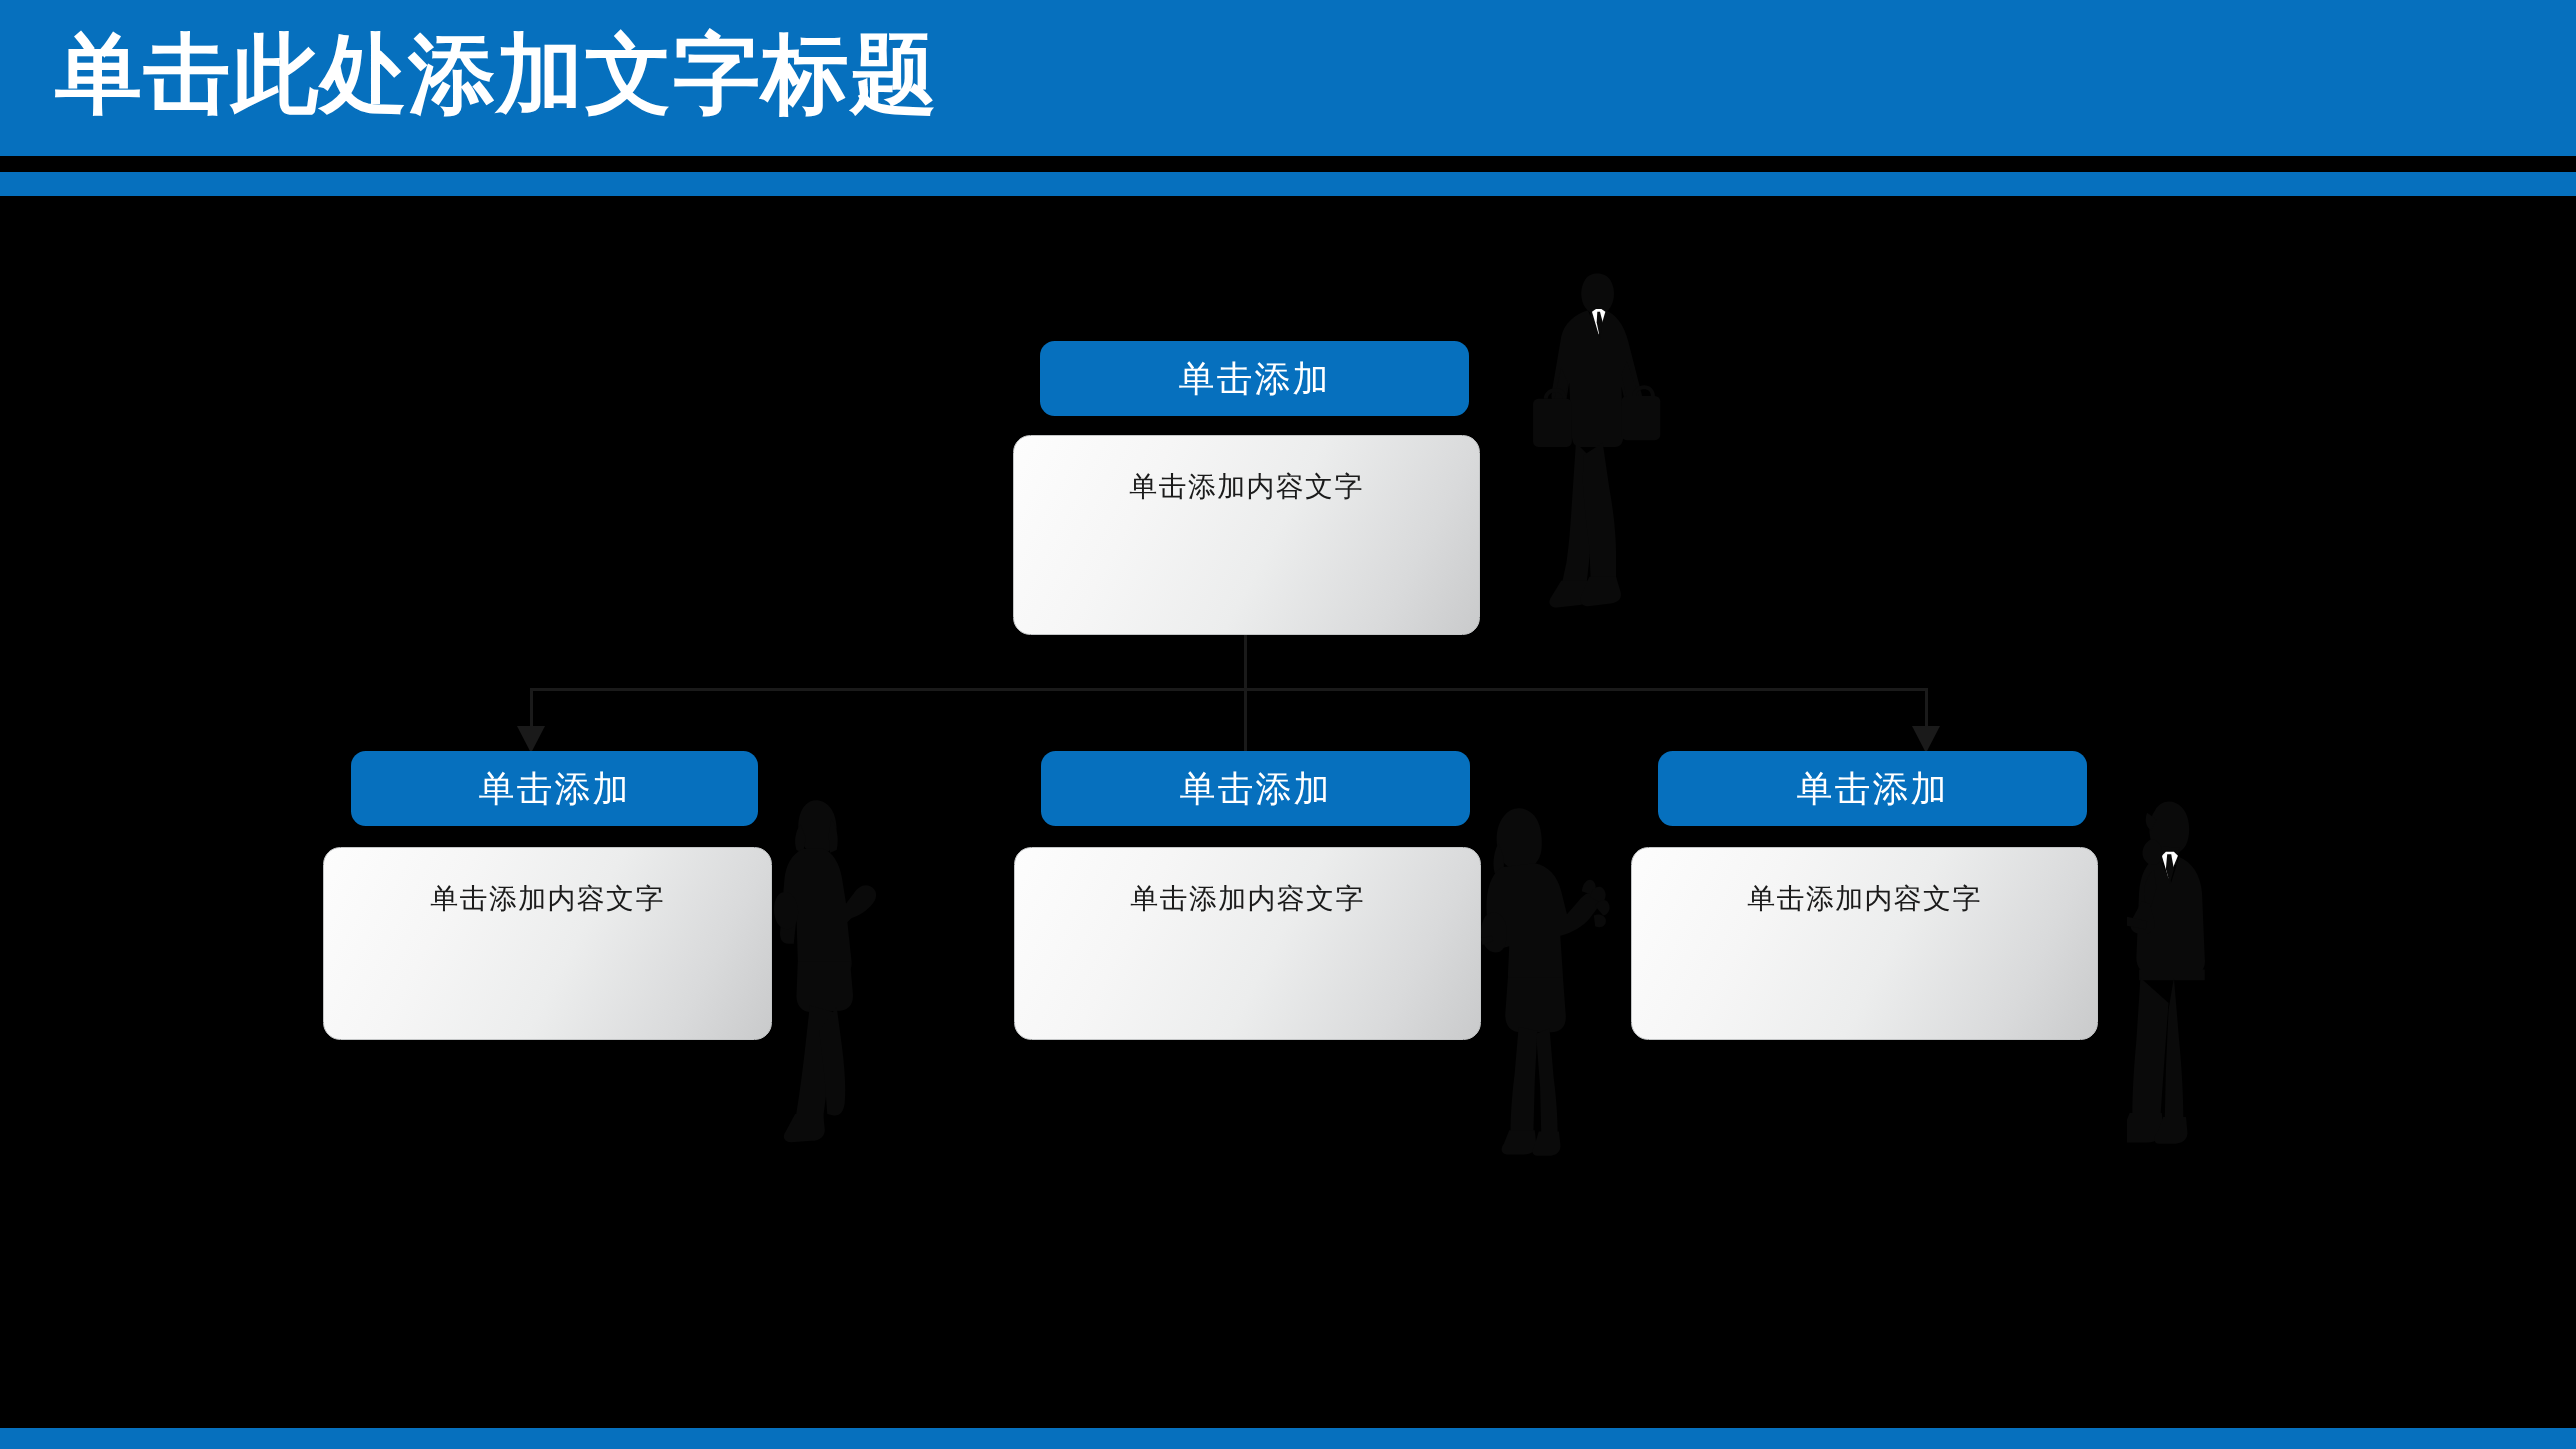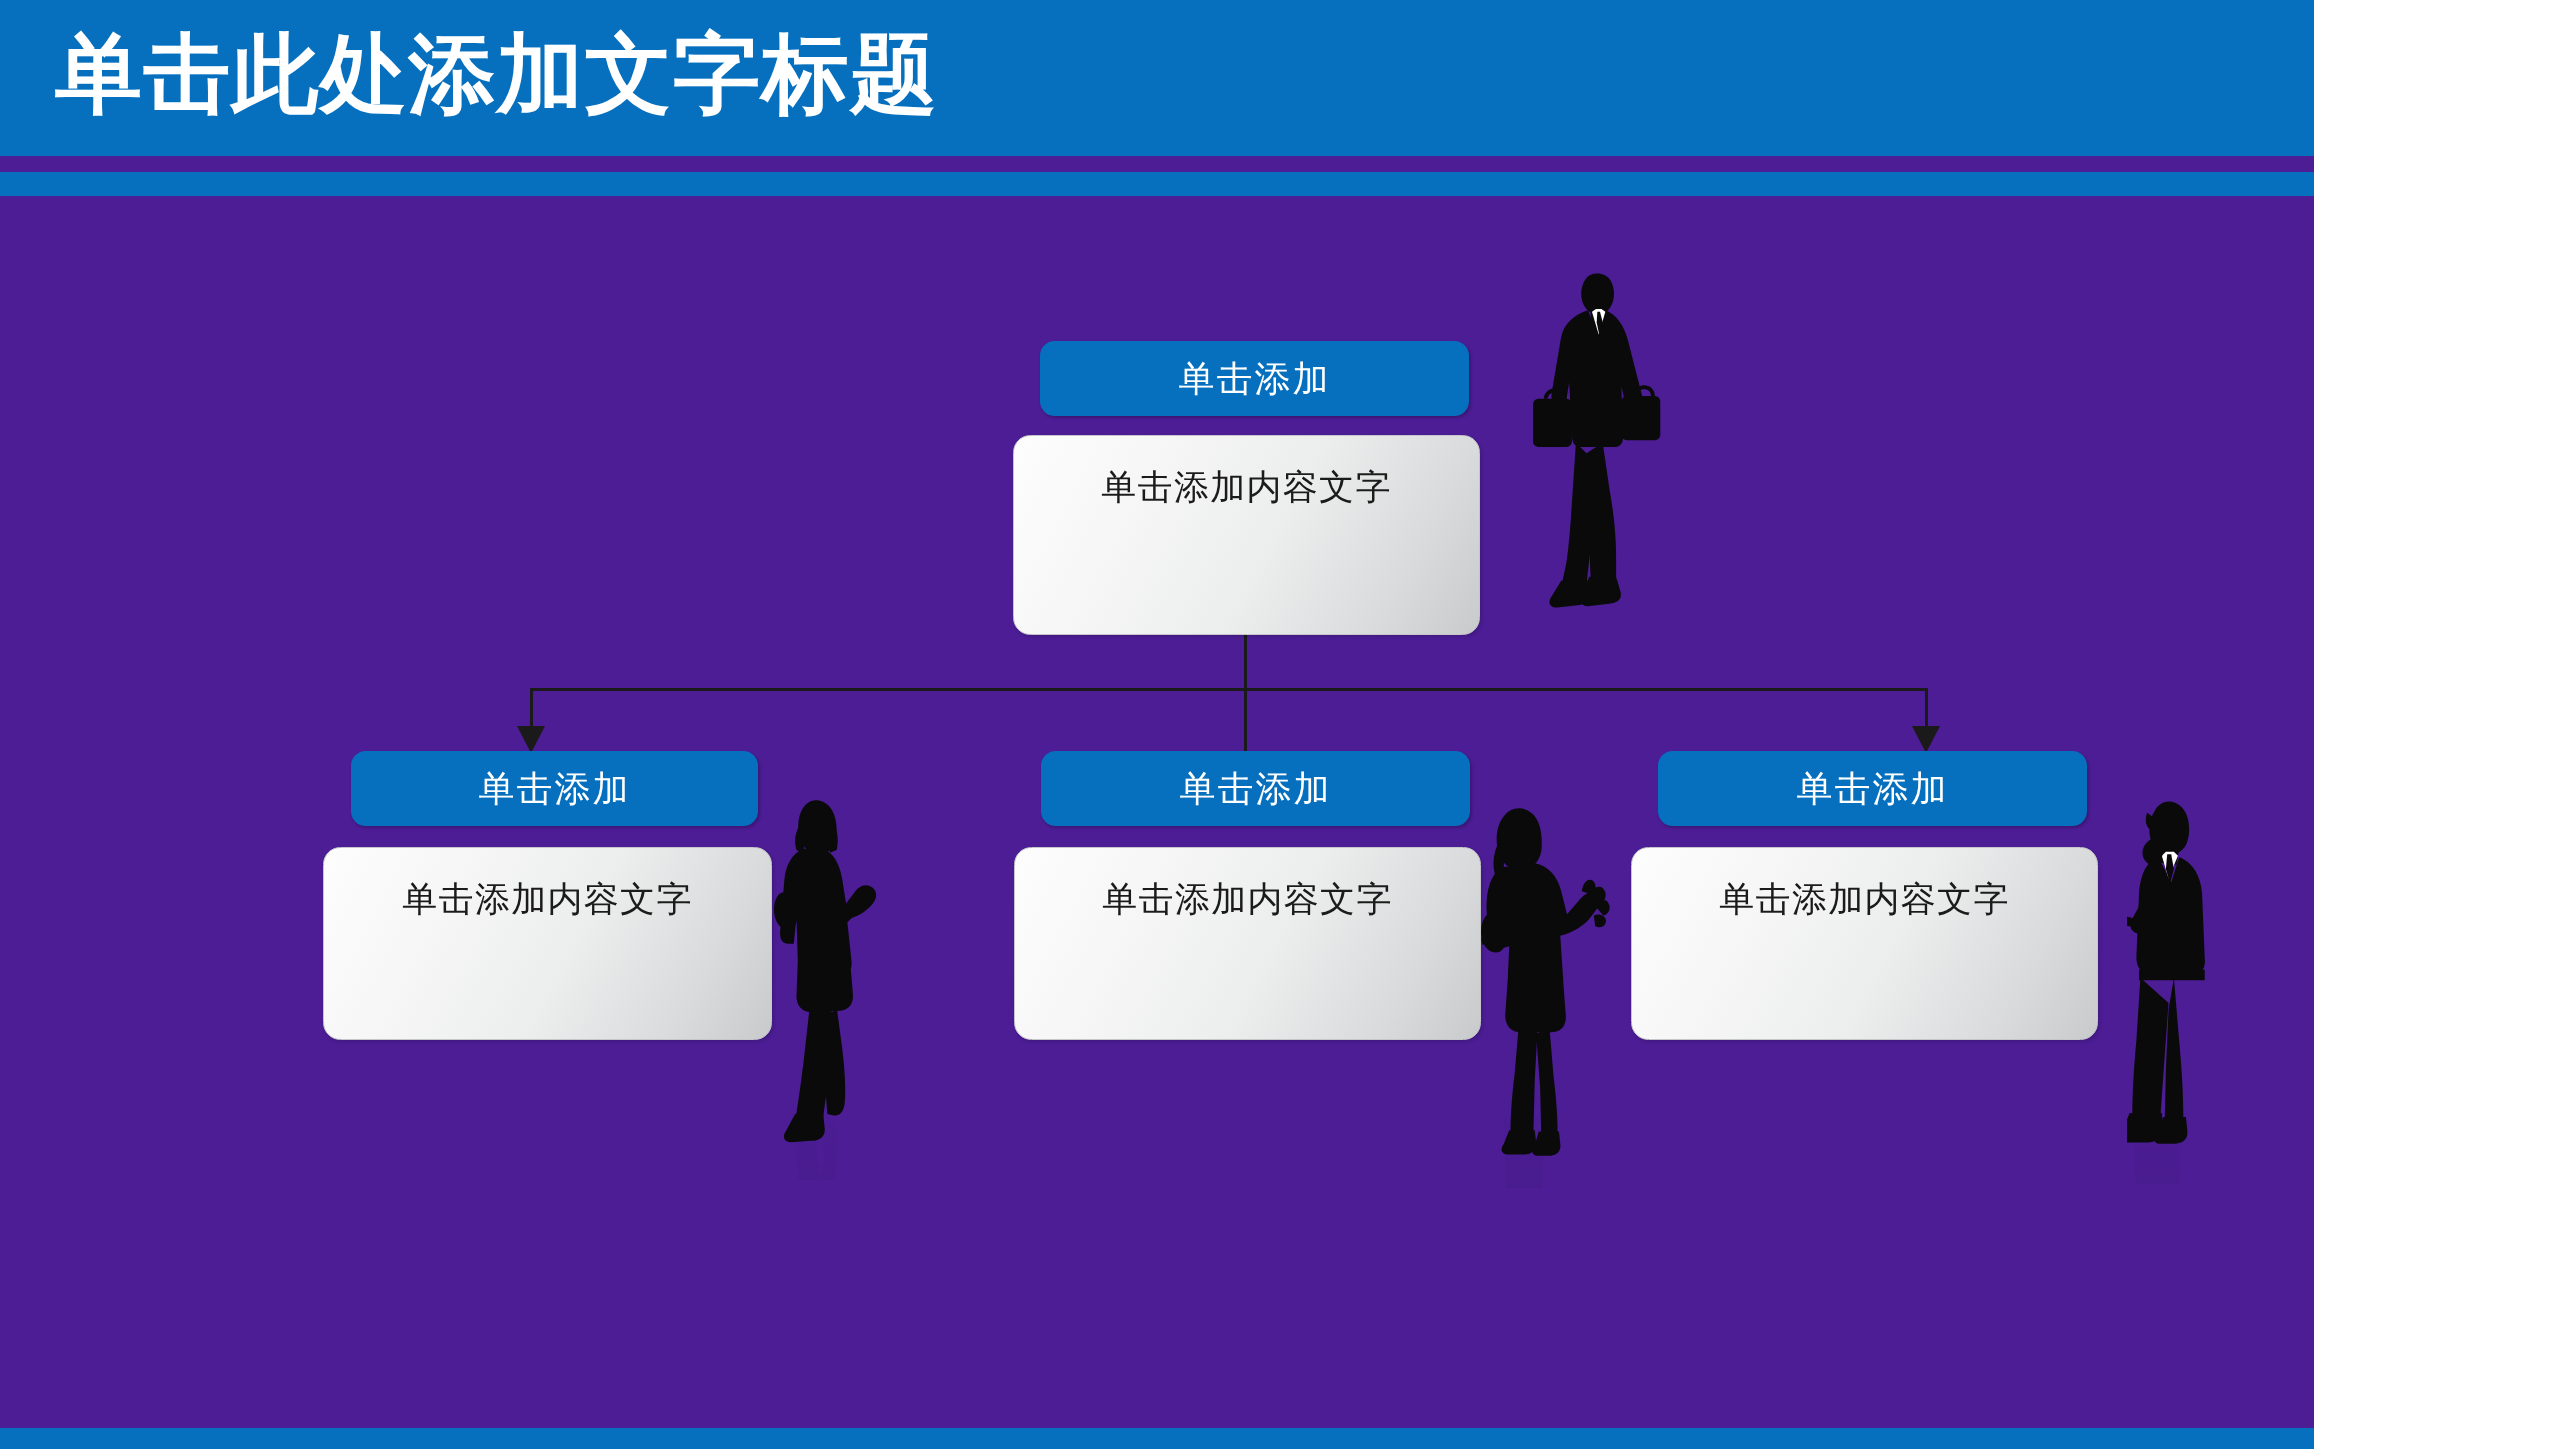--- a/index.html
+++ b/index.html
@@ -11,23 +11,23 @@
     width: 2576px;
     height: 1449px;
     position: relative;
     overflow: hidden;
     font-family: "Liberation Sans", "DejaVu Sans", sans-serif;
   }
 
   #slide {
     position: absolute;
     left: 0; top: 0;
-    width: 2314px;
+    width: 2576px;
     height: 1449px;
-    background: #4c1d95;
+    background: #000000;
     overflow: hidden;
     text-decoration: underline;
   }
 
   
   .header-band {
     position: absolute;
     left: 0; top: 0;
     width: 2576px;
     height: 156px;
@@ -94,21 +94,21 @@
     box-shadow: 1.3px 2px 3.4px rgba(0,0,0,0.13);
     box-sizing: border-box;
   }
   .node-body-label {
     position: absolute;
     left: 0;
     right: 0;
     top: 32px;
     text-align: center;
     color: #1b1b1b;
-    font-size: 35px;
+    font-size: 28px;
     line-height: 38px;
     letter-spacing: 1.3px;
     white-space: nowrap;
     font-family: "DejaVu Sans", "Liberation Sans", sans-serif;
   }
 
   
   .conn {
     position: absolute;
     background: #1a1a1a;

